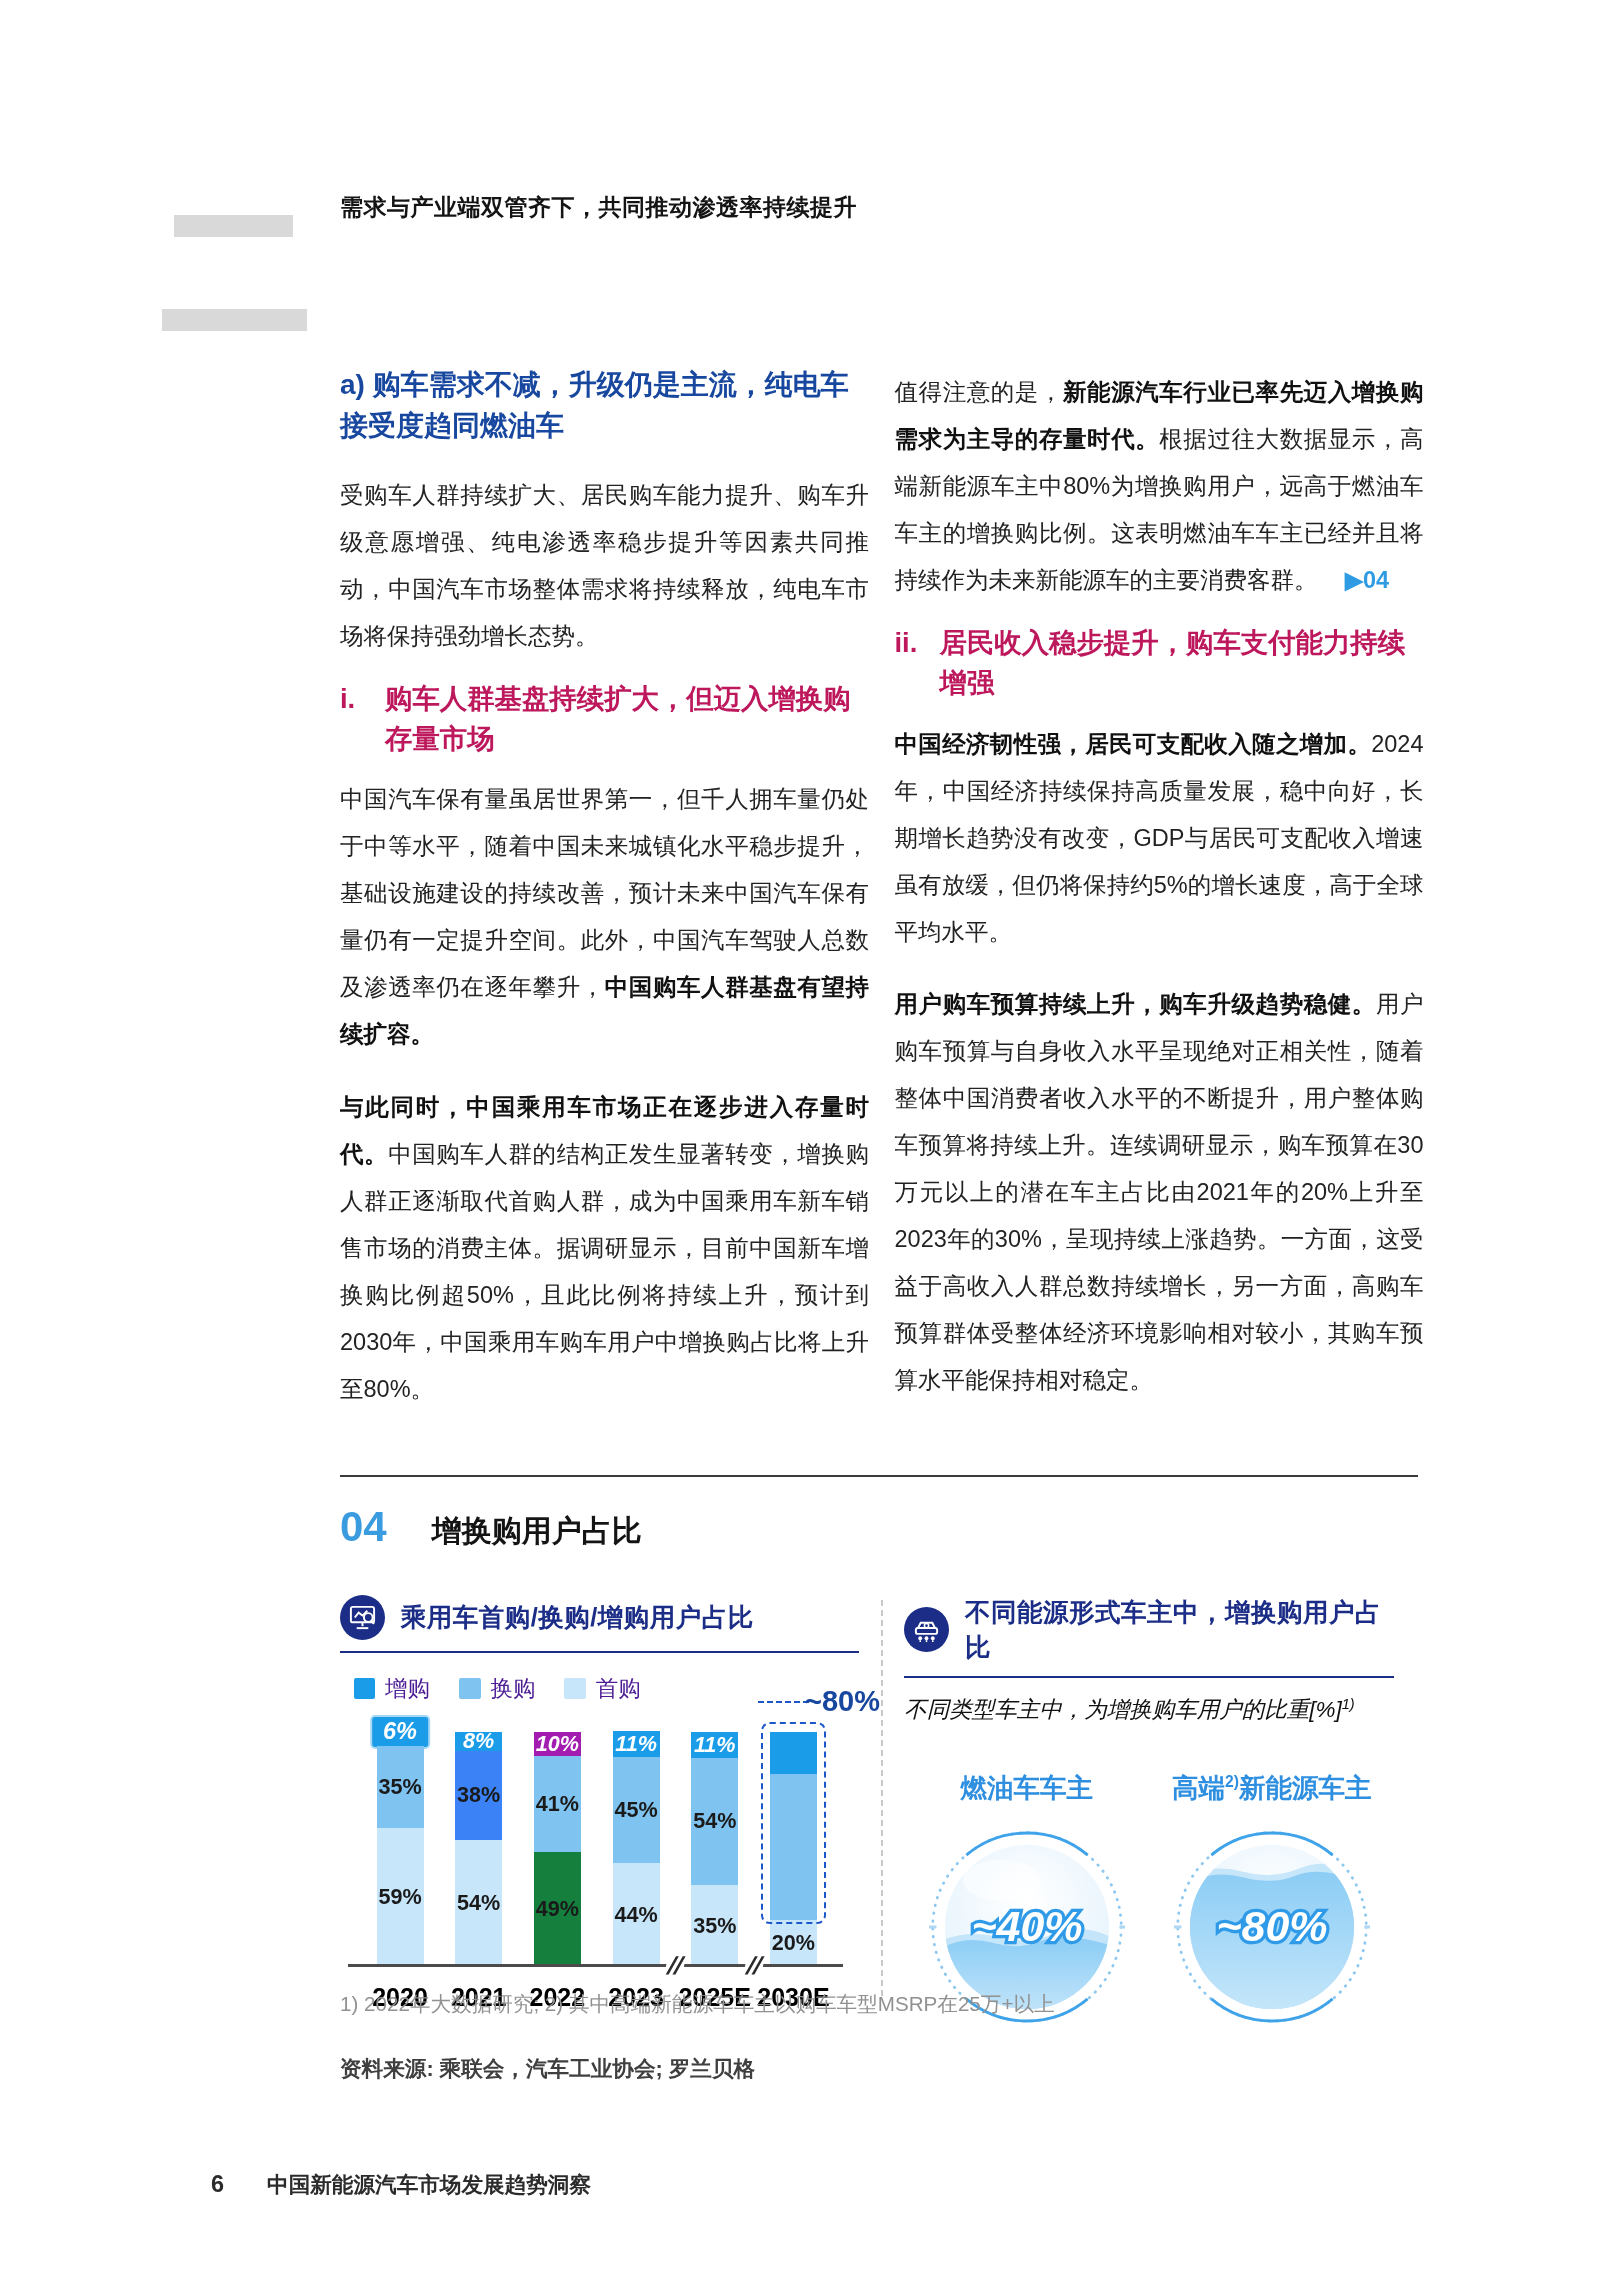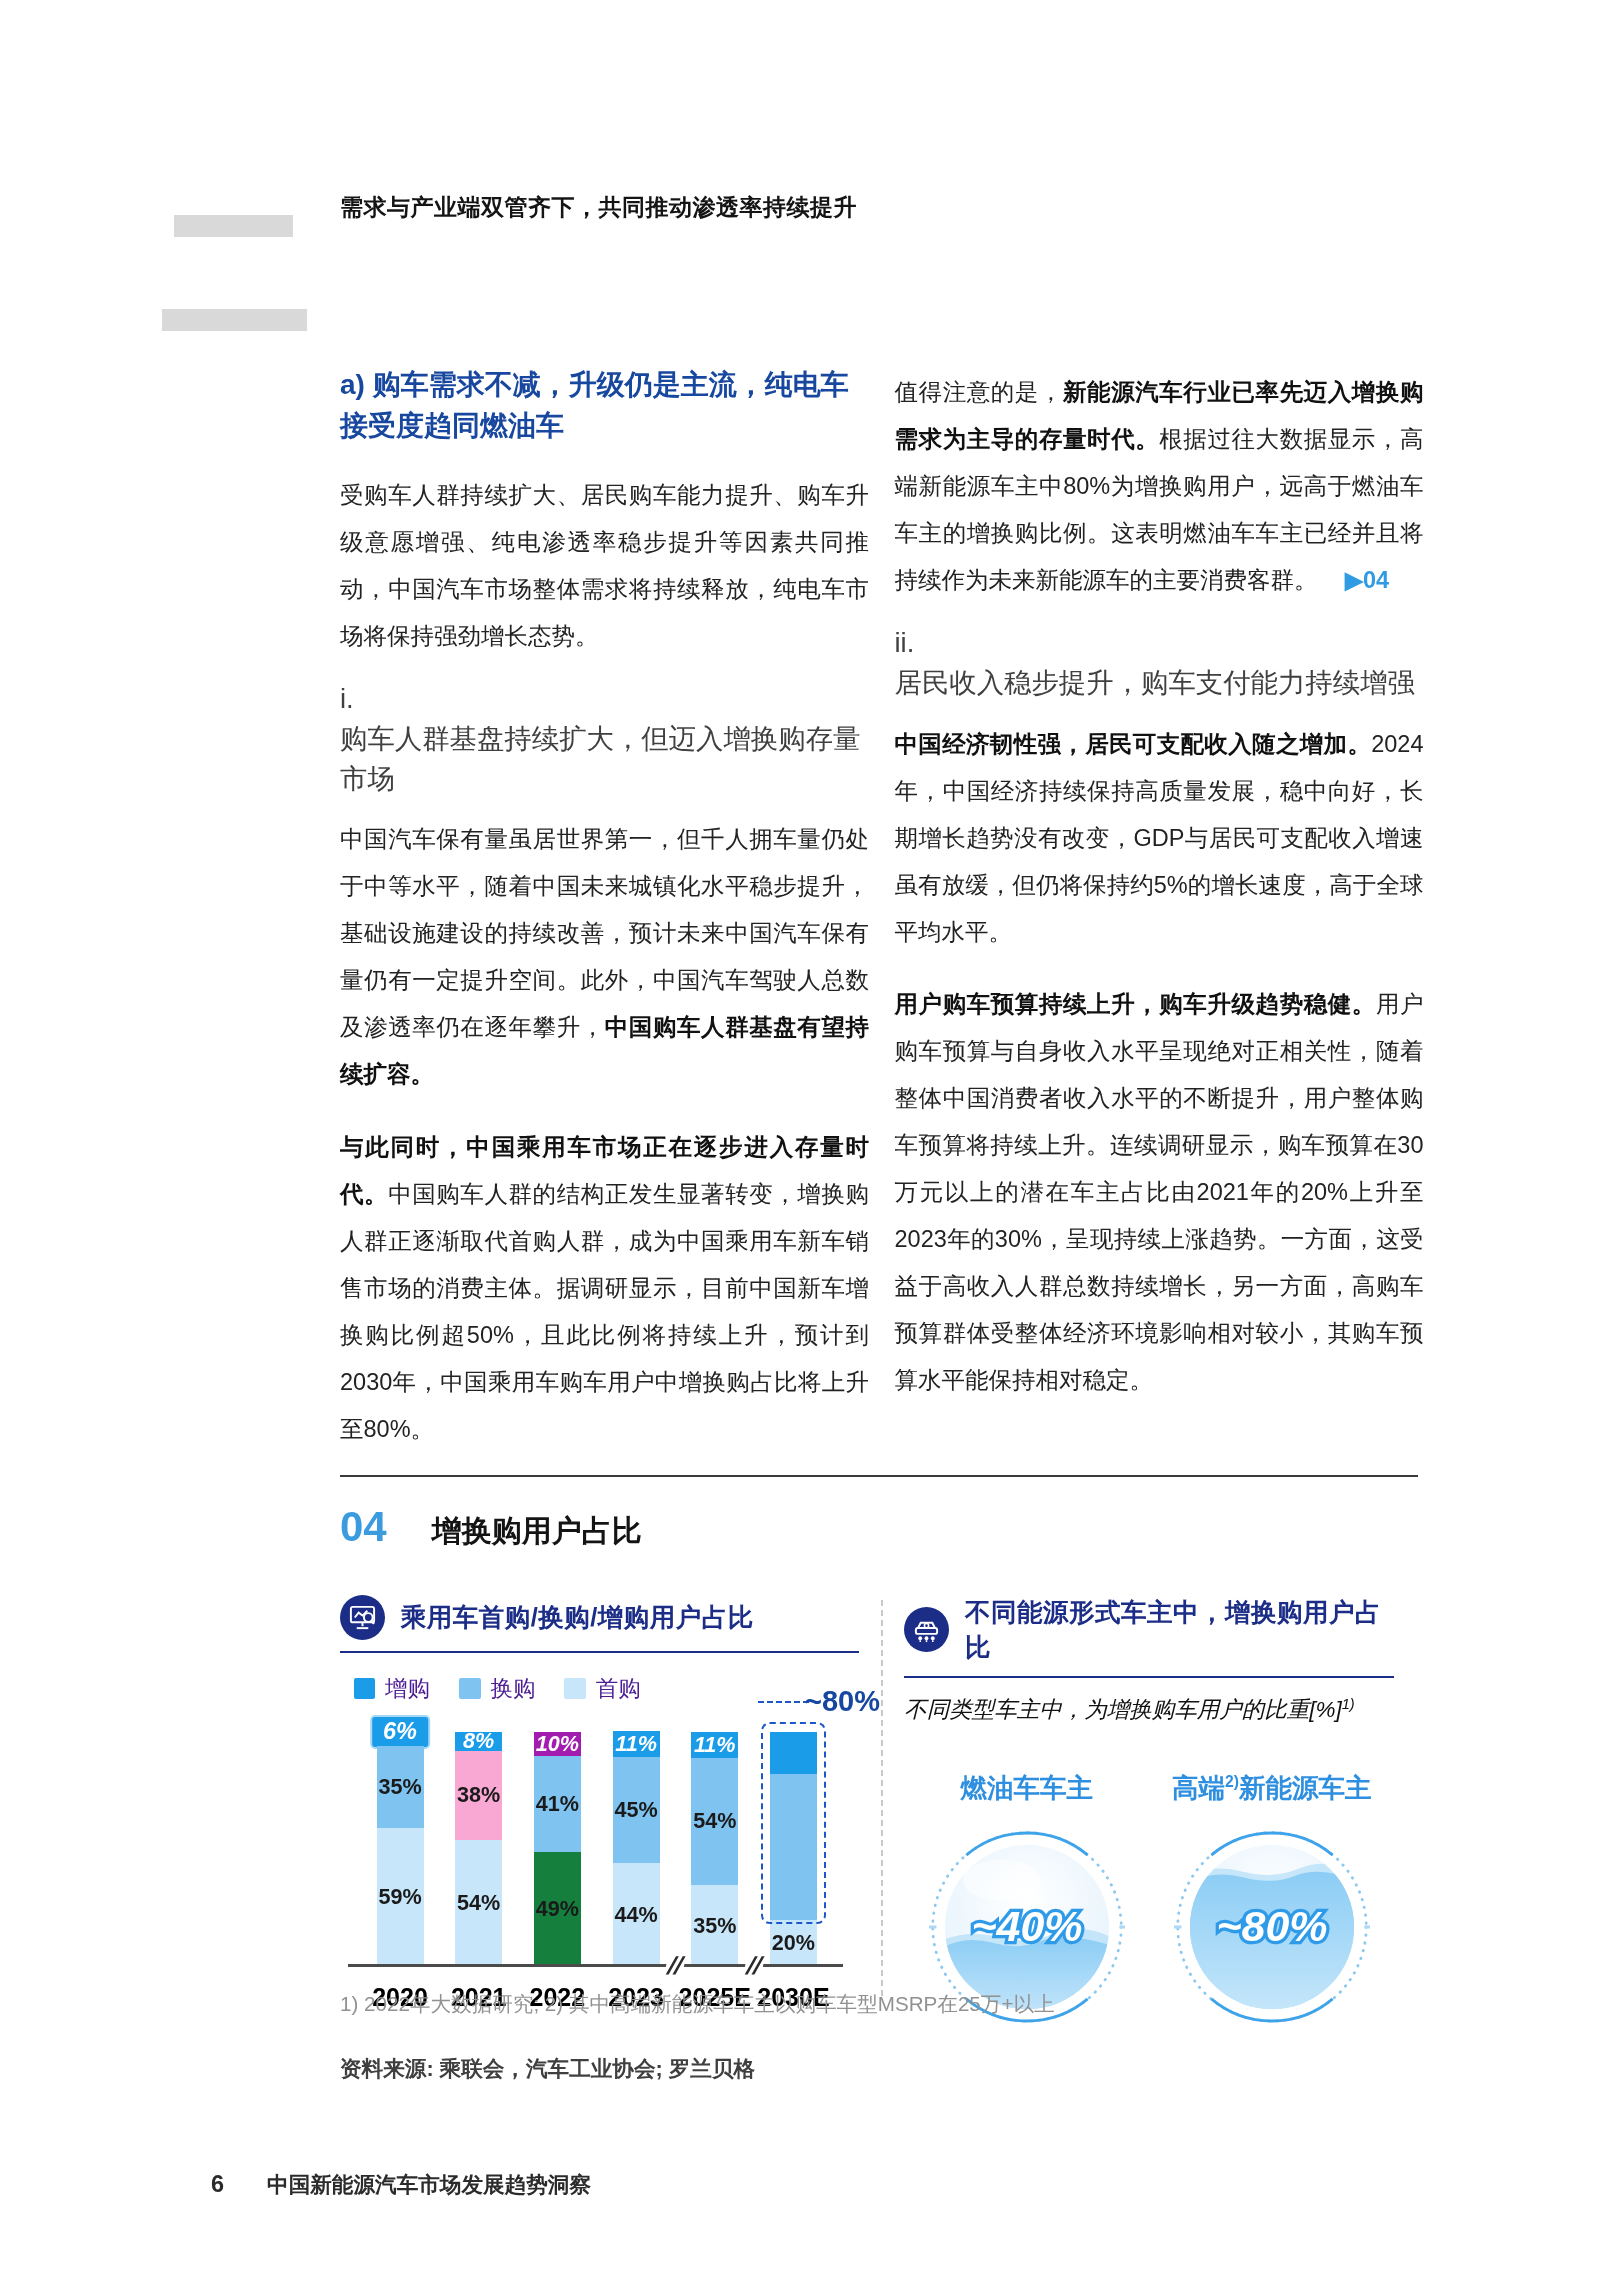--- a/index.html
+++ b/index.html
@@ -14,21 +14,21 @@
   
   .page-title{position:absolute;left:340px;top:192px;margin:0;font-size:23px;font-weight:bold;color:#141414;letter-spacing:0.5px;}
 
   
   .columns{position:absolute;left:340px;top:365px;width:1084px;display:flex;gap:25.5px;}
   .col{width:529px;color:#212121;}
   .h-navy{margin:0;font-size:28px;line-height:1.45;font-weight:bold;color:#17479E;}
   .body{margin:25.5px 0 0 0;font-size:23.5px;line-height:2.0;text-align:justify;color:#222;}
   .body.first{margin-top:3.9px;}
   .body b{color:#111;}
-  .h-blue{margin-top:19.6px;display:flex;font-size:27.4px;line-height:1.45;font-weight:normal;color:#404040;flex-direction:column;}
+  .h-blue{margin-top:19.6px;display:flex;font-size:27.4px;line-height:1.45;font-weight:bold;color:#be185d;}
   .h-blue .marker{flex:none;width:45px;}
   .body + .h-blue{margin-top:19.6px;}
   .h-blue + .body{margin-top:17.6px;}
   .ref{color:#2E9BE3;font-weight:bold;margin-left:27.4px;white-space:nowrap;}
 
   
   .section04{position:absolute;left:340px;top:1475px;width:1078px;}
   .rule{border:none;border-top:2.9px solid #3a3a3a;margin:0;}
   .sec-head{display:flex;align-items:baseline;gap:45px;margin-top:25.5px;}
   .sec-num{font-size:42px;font-weight:bold;color:#3B9BDF;}
@@ -163,21 +163,21 @@
                   <div class="seg" style="height: 139px; background: rgb(200, 230, 250);">
                     <span class="seg-label dark">59%</span>
                   </div>
                 </div>
               </div>
               <div class="bar-col">
                 <div class="bar-stack">
                   <div class="seg" style="height: 19px; background: rgb(27, 156, 233);">
                     <span class="seg-label light">8%</span>
                   </div>
-                  <div class="seg" style="height: 89px; background: #f9a8d4;">
+                  <div class="seg" style="height: 89px; background: #3b82f6;">
                     <span class="seg-label dark">38%</span>
                   </div>
                   <div class="seg" style="height: 127px; background: rgb(200, 230, 250);">
                     <span class="seg-label dark">54%</span>
                   </div>
                 </div>
               </div>
               <div class="bar-col">
                 <div class="bar-stack">
                   <div class="seg" style="height: 23.5px; background: #a21caf;">

